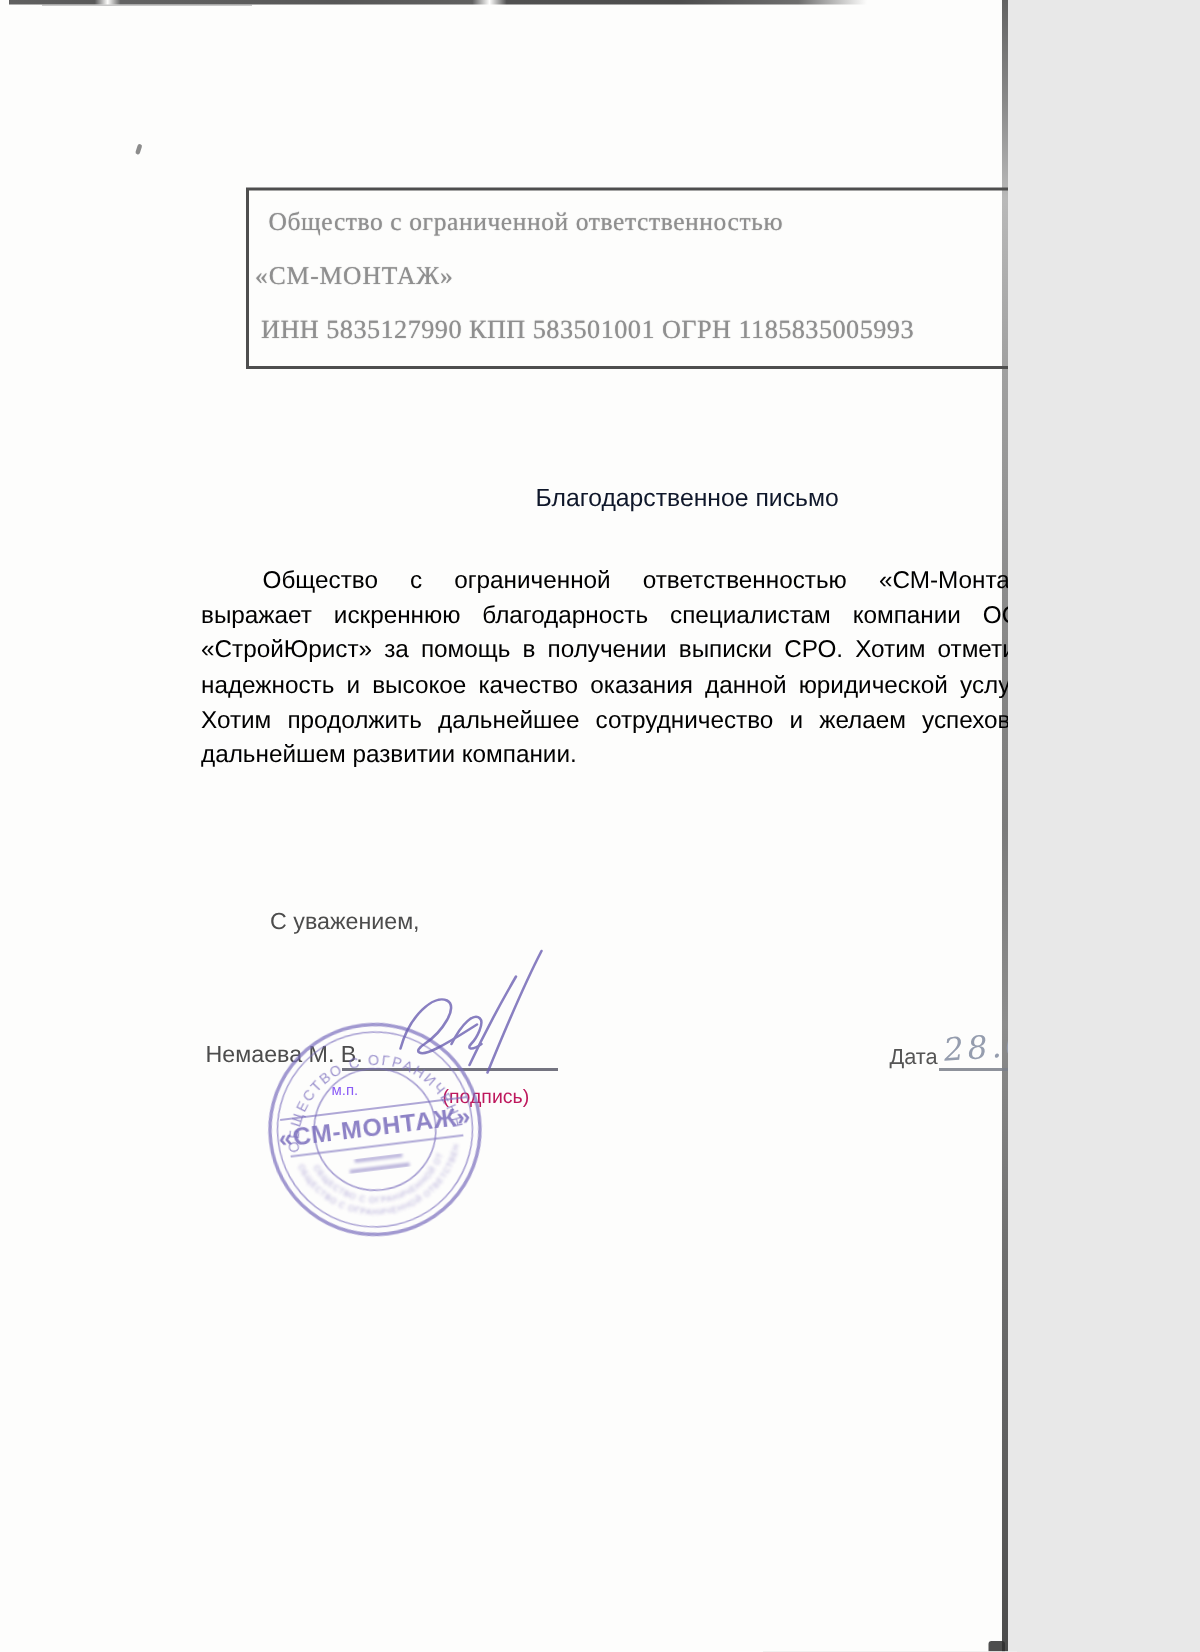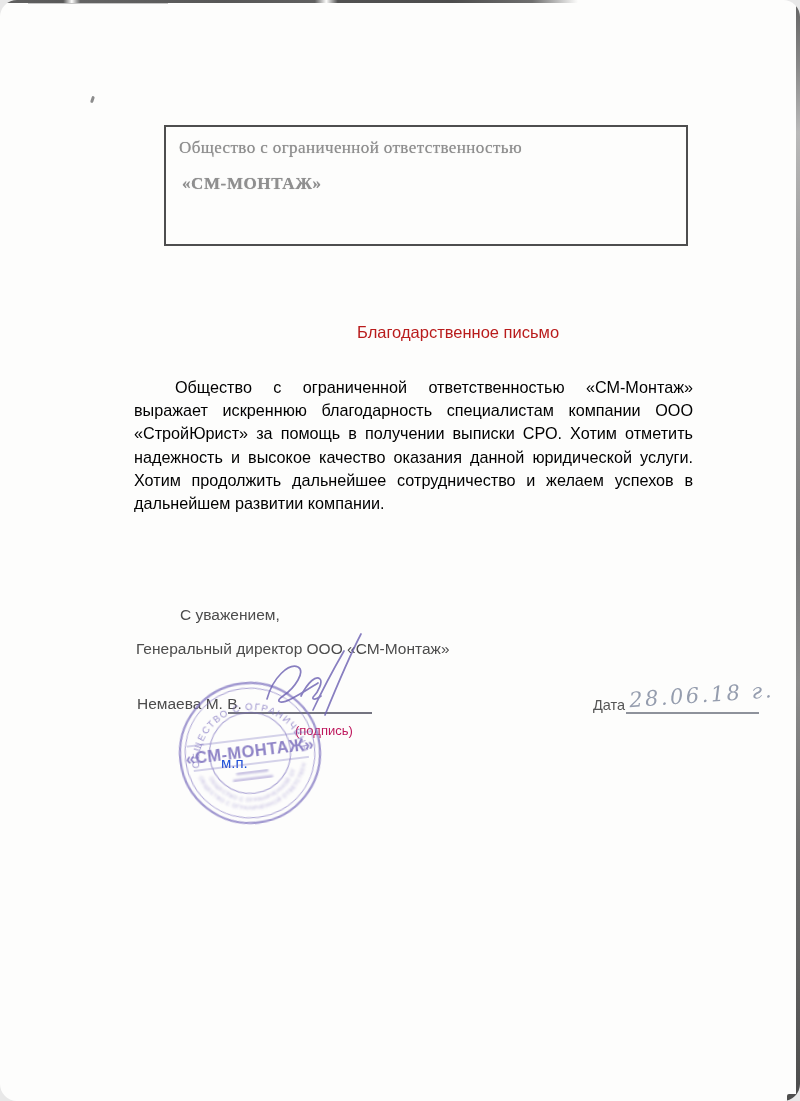--- a/index.html
+++ b/index.html
@@ -1,23 +1,22 @@
 <!DOCTYPE html>
 <html><head>
 <meta charset="utf-8">
 <style>
   html,body{margin:0;padding:0;background:#e8e8e8;}
   .page{
     position:relative;
-    width:800px;height:1101px;
+    width:672px;height:1101px;
     background:#fdfdfc;
     overflow:hidden;
     font-family:"Liberation Sans",sans-serif;
     color:#4c4c4c;
-    border-radius:17px;
   }
   
   .scan-top{
     position:absolute;left:6px;top:0;width:572px;height:3px;
     background:linear-gradient(90deg,
       #454545 0%,#3c3c3c 10%,rgba(0,0,0,0) 11.5%,
       #484848 13%,#3a3a3a 38%,#444 54%,rgba(0,0,0,0) 56%,
       #333 58%,#2e2e2e 78%,#555 92%,rgba(0,0,0,0) 100%);
     opacity:.85;
   }
@@ -43,39 +42,39 @@
   }
   
   .letterhead{
     position:absolute;left:164px;top:125px;width:524px;height:121px;
     border:2px solid #4e4e4e;box-sizing:border-box;
     font-family:"Liberation Serif",serif;
     color:#8f8f8f;
     text-shadow:0 0 .7px rgba(150,150,150,.9);
   }
   .lh-line1{position:absolute;left:13px;top:11px;font-size:17px;letter-spacing:.4px;}
-  .lh-line2{position:absolute;left:16px;top:47px;font-size:17px;letter-spacing:.6px;font-weight:bold;}
+  .lh-line2{position:absolute;left:4px;top:47px;font-size:17px;letter-spacing:.6px;}
   .lh-line3{position:absolute;left:8px;top:82px;font-size:17.5px;letter-spacing:.3px;}
   
   .title{
     position:absolute;left:357px;top:323px;
-    font-size:16.5px;color:#b91c1c;
+    font-size:16.5px;color:#0f172a;
   }
   .body-par{
     position:absolute;left:134px;top:376px;width:559px;
     margin:0;
     font-size:16.2px;line-height:23.2px;
     text-align:justify;text-indent:41px;
     color:#000000;
   }
   .regards{position:absolute;left:136px;top:606px;font-size:15.5px;margin-left:44px;}
   .sig-title{position:absolute;left:136px;top:640px;font-size:15.5px;}
   .sig-name{position:absolute;left:137px;top:695px;font-size:15.5px;text-align:right;}
   .sig-line{position:absolute;left:228px;top:712px;width:144px;height:2px;background:#5c5c6a;opacity:.85;}
-  .mp-label{position:absolute;left:221px;top:754px;font-size:15px;color:#1d4ed8;}
+  .mp-label{position:absolute;left:221px;top:722px;font-size:10px;color:#8b5cf6;}
   .podpis{position:absolute;left:295px;top:723px;font-size:13px;color:#be185d;}
   .date-label{position:absolute;left:593px;top:697px;font-size:14.5px;color:#555;}
   .date-line{position:absolute;left:626px;top:712px;width:133px;height:1.5px;background:#7a7f8a;opacity:.85;}
   .date-value{
     position:absolute;left:629px;top:683px;width:150px;
     font-family:"DejaVu Serif",serif;font-style:italic;
     font-size:21px;letter-spacing:2.5px;
     color:#959dae;transform:rotate(-4deg);
   }
   
@@ -89,27 +88,27 @@
 
   <div class="scan-top"></div>
   <div class="scan-top2"></div>
   <div class="scan-right"></div>
   <div class="scan-corner"></div>
   <div class="scan-speck"></div>
 
   <div class="letterhead">
     <div class="lh-line1">Общество с ограниченной ответственностью</div>
     <div class="lh-line2">«СМ-МОНТАЖ»</div>
+    <div class="lh-line3">ИНН 5835127990 КПП 583501001 ОГРН 1185835005993</div>
   </div>
 
   <div class="title">Благодарственное письмо</div>
   <p class="body-par">Общество с ограниченной ответственностью «СМ-Монтаж» выражает искреннюю благодарность специалистам компании ООО «СтройЮрист» за помощь в получении выписки СРО. Хотим отметить надежность и высокое качество оказания данной юридической услуги. Хотим продолжить дальнейшее сотрудничество и желаем успехов в дальнейшем развитии компании.</p>
 
   <div class="regards">С уважением,</div>
-  <div class="sig-title">Генеральный директор ООО «СМ-Монтаж»</div>
   <div class="sig-name">Немаева М. В.</div>
   <div class="sig-line"></div>
   <div class="mp-label">м.п.</div>
   <div class="podpis">(подпись)</div>
 
   <div class="date-label">Дата</div>
   <div class="date-line"></div>
   <div class="date-value">28.06.18 г.</div>
 
   <svg class="stamp-svg" width="170" height="170" viewBox="-85 -85 170 170">

